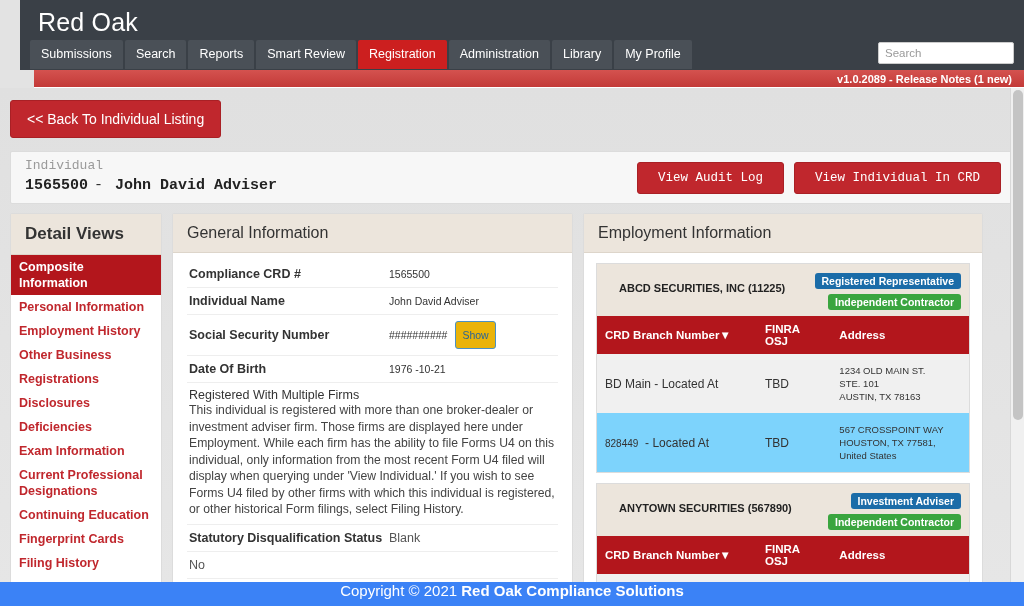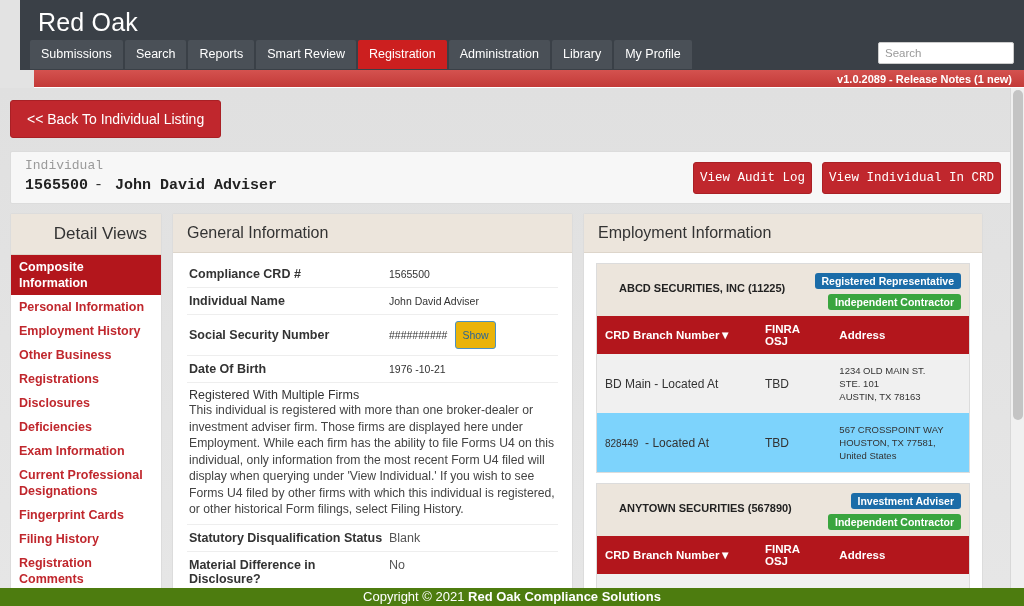--- a/index.html
+++ b/index.html
@@ -84,36 +84,36 @@
   }
   .indiv-id {
     position: absolute; left: 14px; top: 25px;
     font-size: 15px; font-weight: bold; color: #222;
   }
   .indiv-id .dash { font-weight: normal; padding: 0 6px; color: #333;}
   .indiv-id .name { padding-left: 6px; }
   .top-actions { position: absolute; right: 12px; top: 10px; display: flex; gap: 10px; }
   .top-actions .btn {
     background: #c0272d; color: #fff; font-size: 12.5px;
-    padding: 8px 6px; border-radius: 3px; cursor: pointer;
+    padding: 8px 20px; border-radius: 3px; cursor: pointer;
     border: 1px solid #a92025;
   }
 
   
   .cols { display: flex; gap: 10px; padding: 9px 10px 0 10px; }
   .col-left { width: 152px; flex: none; }
   .col-mid  { width: 401px; flex: none; }
   .col-right{ width: 400px; flex: none; }
 
   .card { background: #ffffff; border: 1px solid #dcdcdc; border-radius: 2px; }
   .card-head {
     background: #ece5dc; padding: 10px 14px;
     font-size: 16px; color: #333; border-bottom: 1px solid #ddd5ca;
   }
-  .card-head.centered { text-align: right; font-weight: normal; font-size: 17px; }
+  .card-head.centered { text-align: left; font-weight: bold; font-size: 17px; }
 
   .dv-list { padding: 0 0 6px 0; }
   .dv-item {
     display: block; padding: 4px 8px; font-size: 12.5px;
     color: #c0272d; cursor: pointer; line-height: 16px; font-weight: bold;
   }
   .dv-item.active { background: #b3161c; color: #ffffff; }
 
   
   .gi-body { padding: 8px 14px 4px 14px; height: 355px; overflow: hidden; }
@@ -168,22 +168,22 @@
     position: absolute; right: 0; top: 88px; bottom: 18px; width: 14px;
     background: #f0f0f0; border-left: 1px solid #d8d8d8;
   }
   .vscroll .thumb {
     position: absolute; left: 2px; width: 10px; top: 2px; height: 330px;
     background: #c4c4c4; border-radius: 5px;
   }
 
   
   .footer {
-    position: absolute; left: 0; right: 0; bottom: 0; height: 18px;
-    background: #4d7c0f; color: #ffffff; font-size: 13px;
+    position: absolute; left: 0; right: 0; bottom: 0; height: 24px;
+    background: #3b82f6; color: #ffffff; font-size: 15px;
     text-align: center; line-height: 18px;
   }
   .footer b { font-weight: bold; }
 </style>
 </head>
 <body>
 
 <div class="app">
 
   <div class="topbar">
@@ -233,20 +233,21 @@
           <div class="dv-list">
             <div class="dv-item active">Composite Information</div>
             <div class="dv-item">Personal Information</div>
             <div class="dv-item">Employment History</div>
             <div class="dv-item">Other Business</div>
             <div class="dv-item">Registrations</div>
             <div class="dv-item">Disclosures</div>
             <div class="dv-item">Deficiencies</div>
             <div class="dv-item">Exam Information</div>
             <div class="dv-item">Current Professional Designations</div>
+            <div class="dv-item">Continuing Education</div>
             <div class="dv-item">Fingerprint Cards</div>
             <div class="dv-item">Filing History</div>
             <div class="dv-item">Registration Comments</div>
 
           </div>
         </div>
       </div>
 
       <div class="col-mid">
         <div class="card">
@@ -279,21 +280,20 @@
               <div class="gi-block-title">Registered With Multiple Firms</div>
               <div class="gi-block-text">This individual is registered with more than one broker-dealer or investment adviser firm. Those firms are displayed here under Employment. While each firm has the ability to file Forms U4 on this individual, only information from the most recent Form U4 filed will display when querying under 'View Individual.' If you wish to see Forms U4 filed by other firms with which this individual is registered, or other historical Form filings, select Filing History.</div>
             </div>
 
             <div class="gi-row">
               <div class="gi-label">Statutory Disqualification Status</div>
               <div class="gi-value big">Blank</div>
             </div>
 
             <div class="gi-row">
-              <div class="gi-label">Material Difference in Disclosure?</div>
               <div class="gi-value big">No</div>
             </div>
 
             <div class="gi-block">
               <div class="gi-block-title">Reportable Disclosures?</div>
 
             </div>
 
           </div>
         </div>

